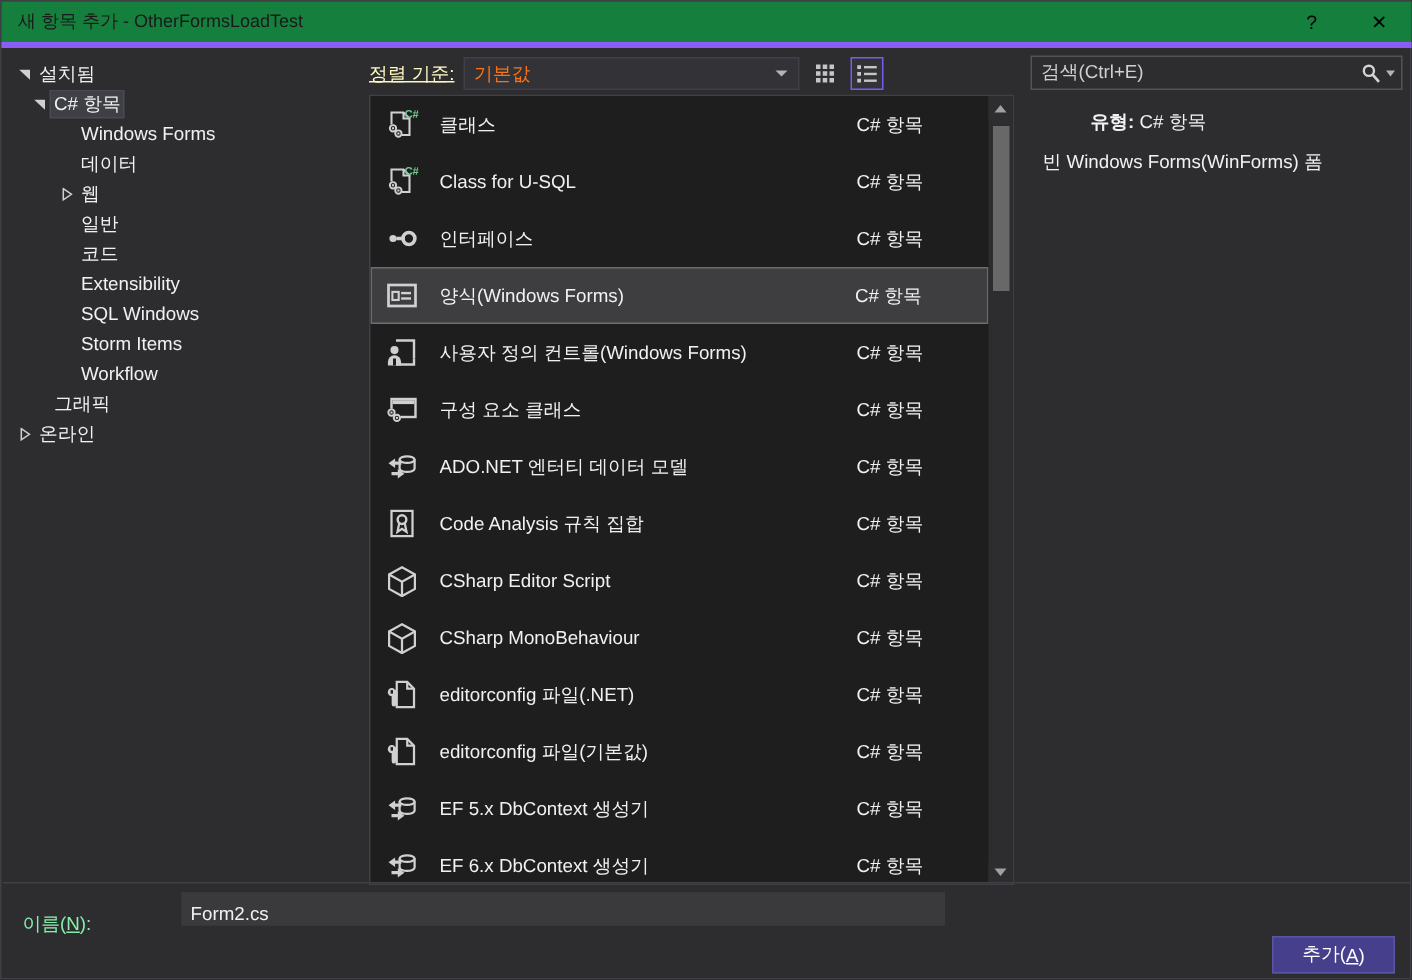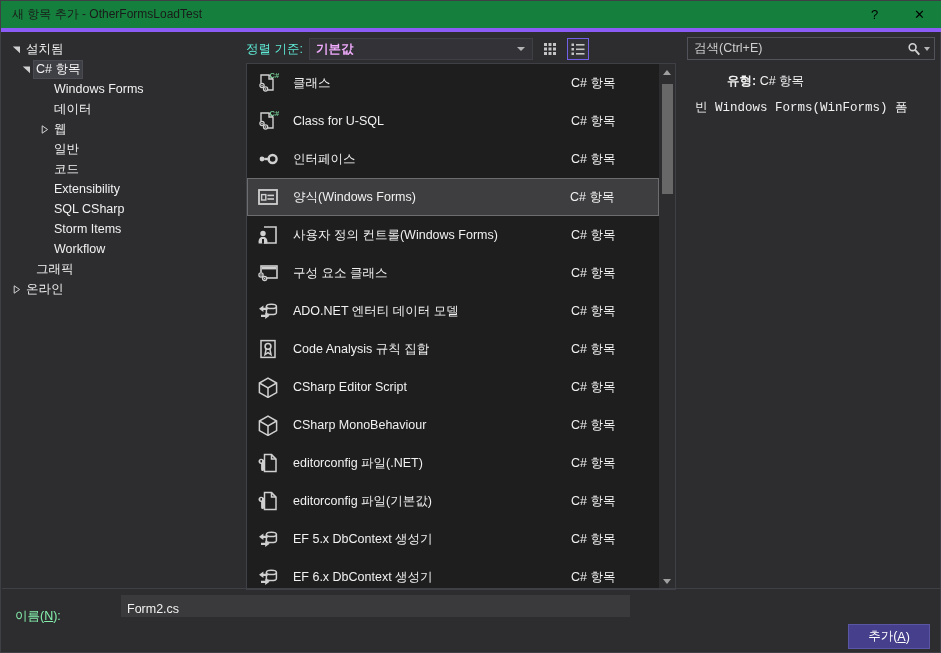--- a/index.html
+++ b/index.html
@@ -70,31 +70,30 @@
   .tree-row.lvl0 { padding-left: 6px; }
   .tree-row.lvl1 { padding-left: 16px; }
   .tree-row.lvl2 { padding-left: 34px; }
 
   
   #toolbar {
     position: absolute; left: 245px; top: 36px;
     width: 430px; height: 24px;
     display: flex; align-items: center;
   }
-  #sort-label { font-size: 12.5px; color: #5eead4; margin-right: 6px; white-space: nowrap; }
+  #sort-label { font-size: 12.5px; color: #fef9c3; margin-right: 6px; white-space: nowrap; text-decoration: underline; }
   #sort-select {
     position: relative;
     width: 224px; height: 22px;
     background: #333337;
     border: 1px solid #3f3f46;
     display: flex; align-items: center;
     padding: 0 6px;
-    font-size: 12.5px; color: #f0abfc;
-    cursor: default;
-    font-weight: bold;
+    font-size: 12.5px; color: #f97316;
+    cursor: default;
   }
   #sort-select-caret {
     position: absolute; right: 7px; top: 50%;
     transform: translateY(-50%);
     width: 0; height: 0;
     border-left: 4px solid transparent;
     border-right: 4px solid transparent;
     border-top: 4px solid #b4b4b4;
   }
   .view-btn {
@@ -192,21 +191,20 @@
     padding: 4px 8px;
   }
   #desc-type {
     font-size: 12.5px; color: #f1f1f1;
     margin-bottom: 10px; margin-top: 2px;
   }
   #desc-type b { font-weight: bold; margin-left: 32px; }
   #desc-body {
     font-size: 12.5px; color: #f1f1f1;
     line-height: 1.4;
-    font-family: Liberation Mono, monospace;
   }
 
   
   #bottom-sep {
     position: absolute; left: 1px; top: 587px;
     width: 939px; height: 1px;
     background: #3f3f46;
   }
 
   
@@ -311,21 +309,21 @@
       <div class="tree-row lvl2">
         <span class="tree-arrow"></span>
         <span class="tree-label">코드</span>
       </div>
       <div class="tree-row lvl2">
         <span class="tree-arrow"></span>
         <span class="tree-label">Extensibility</span>
       </div>
       <div class="tree-row lvl2">
         <span class="tree-arrow"></span>
-        <span class="tree-label">SQL CSharp</span>
+        <span class="tree-label">SQL Windows</span>
       </div>
       <div class="tree-row lvl2">
         <span class="tree-arrow"></span>
         <span class="tree-label">Storm Items</span>
       </div>
       <div class="tree-row lvl2">
         <span class="tree-arrow"></span>
         <span class="tree-label">Workflow</span>
       </div>
       <div class="tree-row lvl1">

